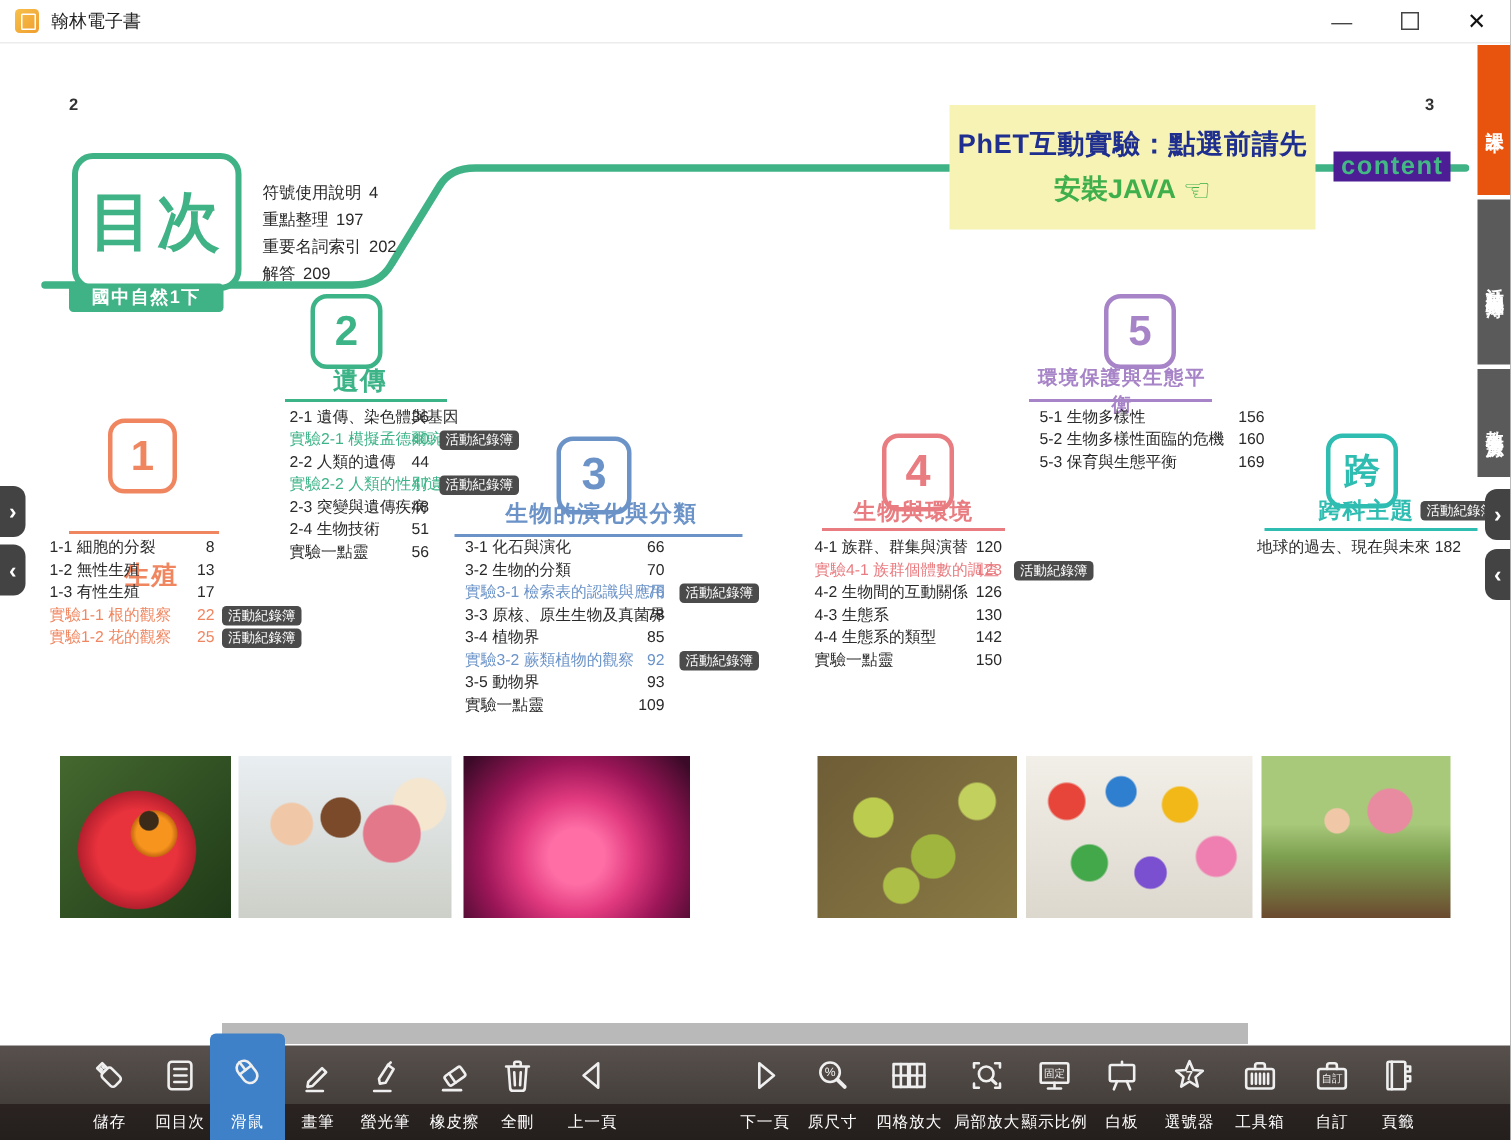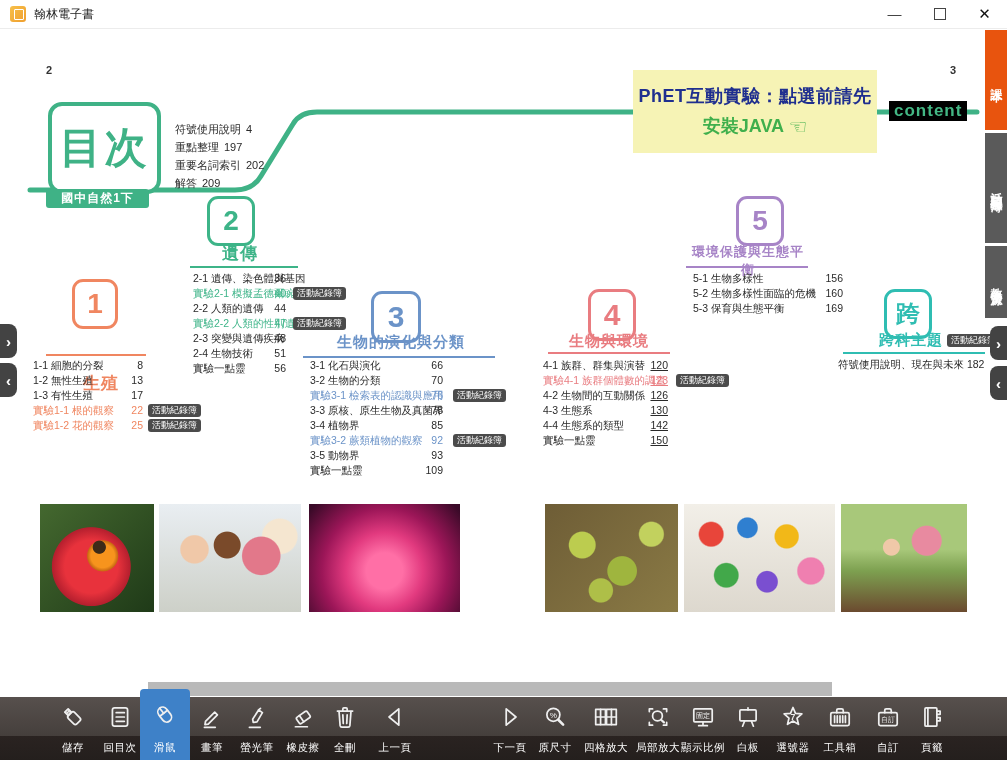--- a/index.html
+++ b/index.html
@@ -23,21 +23,21 @@
   .winbtn.close{font-size:15px;color:#111;font-weight:bold;}
   .maxglyph{width:10px;height:10px;border:1.3px solid #444;}
   
   .pagenum{position:absolute;font-size:11px;font-weight:bold;color:#333;z-index:3;}
   #connector{position:absolute;left:0;top:0;z-index:1;pointer-events:none;}
   .note{position:absolute;left:633px;top:70px;width:244px;height:83px;background:#f6f3b5;
         z-index:2;text-align:center;padding-top:14px;box-sizing:border-box;}
   .note .l1{font-size:18px;font-weight:bold;color:#1f2f8f;letter-spacing:0.5px;}
   .note .l2{font-size:18px;font-weight:bold;color:#3faf4c;margin-top:6px;}
   .note .hand{font-size:21px;vertical-align:-2px;}
-  .contentlbl{position:absolute;left:889px;top:101px;background:#000000;padding:0 5px;
+  .contentlbl{position:absolute;left:889px;top:101px;background:#4c1d95;padding:0 5px;
         font-size:17px;font-weight:bold;color:#43b784;letter-spacing:1px;z-index:2;}
   
   .tocbox{position:absolute;left:48px;top:102px;width:105px;height:84px;border:4px solid var(--green);
         border-radius:14px;display:flex;align-items:center;justify-content:center;z-index:2;background:#fff;}
   .tocbox span{font-size:42px;font-weight:bold;color:var(--green);letter-spacing:3px;}
   .bookbox{position:absolute;left:46px;top:189px;width:103px;height:19px;background:var(--green);
         border-radius:3px;color:#fff;font-size:12px;font-weight:bold;display:flex;align-items:center;
         justify-content:center;z-index:2;letter-spacing:1px;}
   
   .rows .row{position:relative;height:15px;line-height:15px;font-size:10.5px;color:#2a2a2a;
@@ -67,21 +67,21 @@
   .c2 .pg{left:57px;} .c2 .abadge{left:100px;} .c2 .exp{color:var(--c2);}
   .c3 .chbadge{left:371px;top:291px;width:44px;height:46px;color:var(--c3);border-color:var(--c3);font-size:30px;}
   .c3 .chtitle{left:310px;top:333px;width:182px;font-size:15px;color:var(--c3);}
   .c3 .chline{left:303px;top:356px;width:192px;background:var(--c3);}
   .c3 .rows{left:310px;top:358px;width:136px;}
   .c3 .pg{left:97px;} .c3 .abadge{left:143px;} .c3 .exp{color:var(--c3);}
   .c4 .chbadge{left:588px;top:289px;width:42px;height:46px;color:var(--c4);border-color:var(--c4);font-size:30px;}
   .c4 .chtitle{left:548px;top:332px;width:122px;font-size:15px;color:var(--c4);}
   .c4 .chline{left:548px;top:352px;width:122px;background:var(--c4);}
   .c4 .rows{left:543px;top:358px;width:128px;}
-  .c4 .pg{left:89px;text-decoration:underline;} .c4 .abadge{left:133px;} .c4 .exp{color:var(--c4);}
+  .c4 .pg{left:89px;} .c4 .abadge{left:133px;} .c4 .exp{color:var(--c4);}
   .c5 .chbadge{left:736px;top:196px;width:42px;height:44px;color:var(--c5);border-color:var(--c5);font-size:28px;}
   .c5 .chtitle{left:686px;top:243px;width:124px;font-size:13px;color:var(--c5);}
   .c5 .chline{left:686px;top:266px;width:122px;background:var(--c5);}
   .c5 .rows{left:693px;top:271px;width:152px;}
   .c5 .pg{left:114px;}
   .cx .chbadge{left:884px;top:289px;width:42px;height:44px;color:var(--cx);border-color:var(--cx);font-size:24px;}
   .cx .titlerow{position:absolute;left:845px;top:331px;display:flex;align-items:center;gap:4px;z-index:2;padding-left:34px;}
   .cx .titlerow .t{font-size:15px;font-weight:bold;color:var(--cx);letter-spacing:1px;}
   .cx .chline{left:843px;top:352px;width:142px;background:var(--cx);}
   .cx .itemrow{position:absolute;left:838px;top:358px;font-size:10.5px;color:#2a2a2a;z-index:2;white-space:nowrap;cursor:pointer;}
@@ -257,21 +257,21 @@
   </div>
 
   <div class="chapter cx">
     <div class="chbadge">跨</div>
     <div class="titlerow">
       <span class="t">跨科主題</span>
       <span class="abadge">活動紀錄簿</span>
     </div>
     <div class="chline"></div>
     <div class="itemrow">
-      <span>符號使用說明、現在與未來</span>
+      <span>地球的過去、現在與未來</span>
       <span>182</span>
     </div>
   </div>
 
   <div class="photo p1"></div>
   <div class="photo p2"></div>
   <div class="photo p3"></div>
   <div class="photo p4"></div>
   <div class="photo p5"></div>
   <div class="photo p6"></div>

